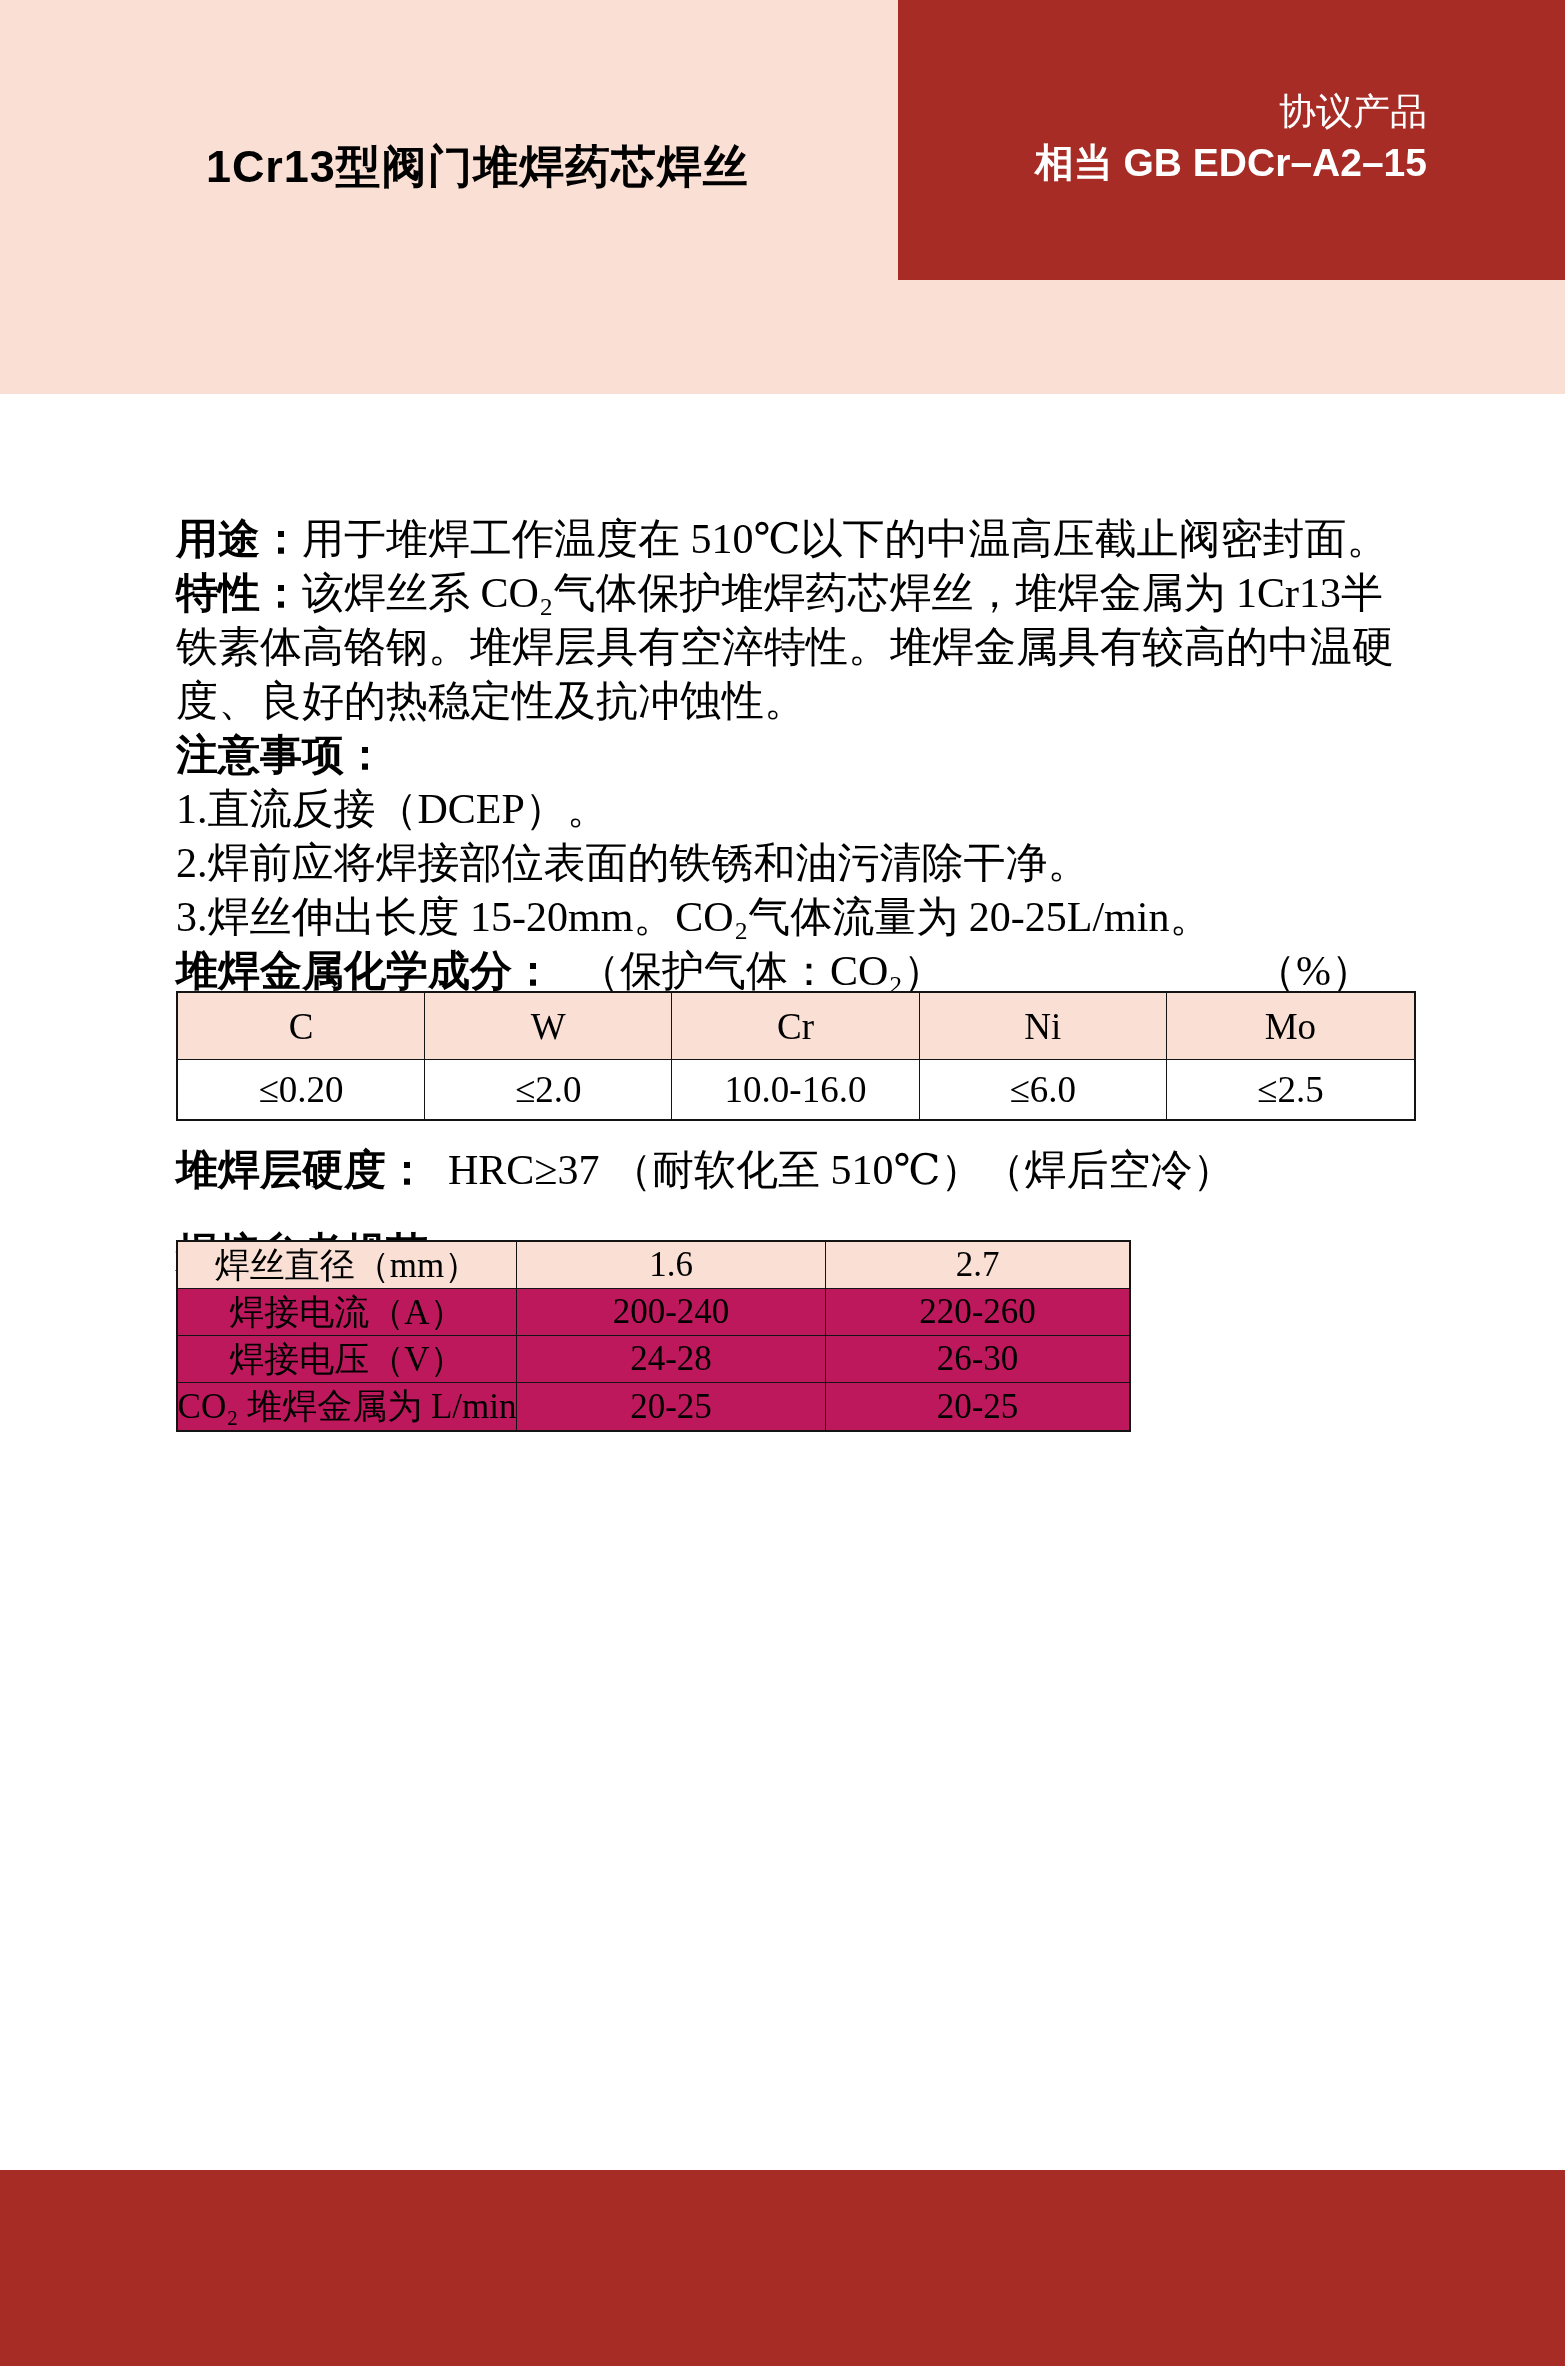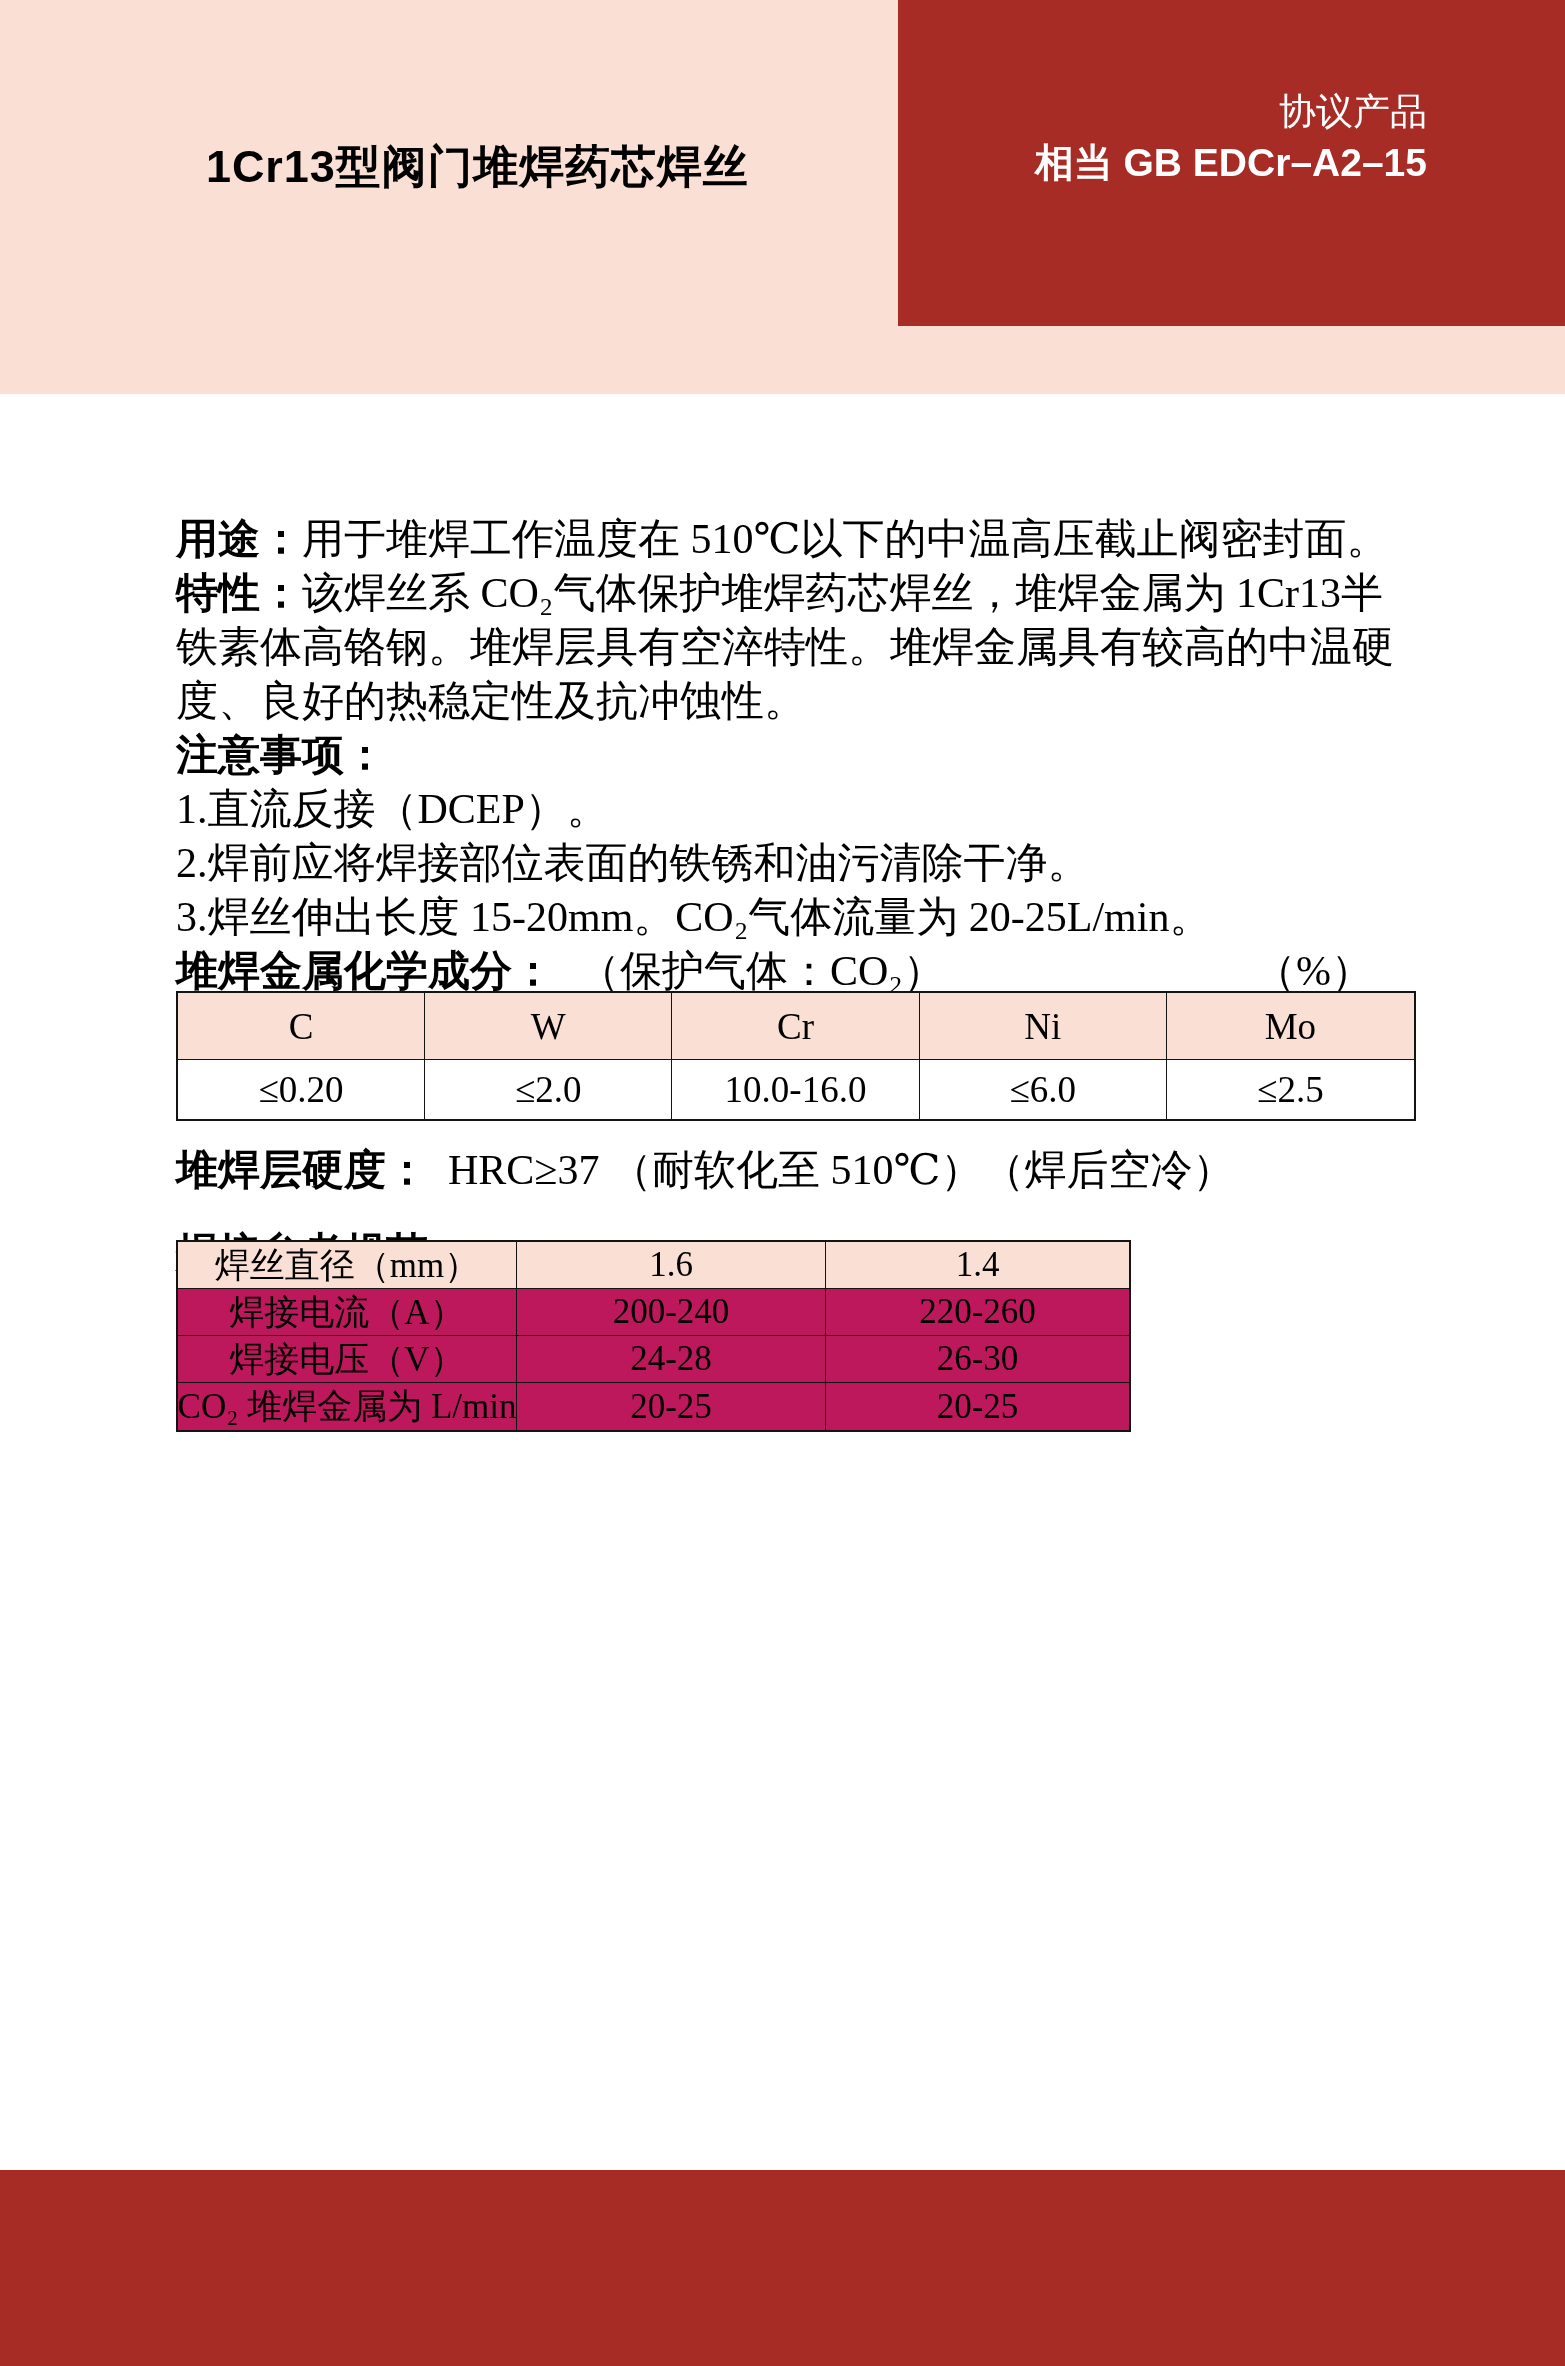--- a/index.html
+++ b/index.html
@@ -29,21 +29,21 @@
   }
   .page-title {
     position: absolute; left: 206px; top: 141px;
     font-family: "Liberation Sans", "DejaVu Sans", sans-serif;
     font-weight: bold; font-size: 45px; line-height: 52px;
     letter-spacing: 0.9px; color: var(--text-black);
     white-space: nowrap;
   }
   .badge {
     position: absolute; top: 0; right: 0;
-    width: 668px; height: 326px;
+    width: 668px; height: 280px;
     background: var(--accent-red);
     color: var(--badge-text);
     text-align: right;
     padding: 87px 139px 0 0;
     font-family: "Liberation Sans", "DejaVu Sans", sans-serif;
   }
   .badge-line1 { font-size: 37px; line-height: 50px; white-space: nowrap; }
   .badge-line2 { font-size: 39px; line-height: 52px; white-space: nowrap; font-weight: bold; }
 
   
@@ -179,21 +179,21 @@
 
   <div class="hardness-line">
     <span class="lbl">堆焊层硬度：</span><span class="value">HRC≥37 （耐软化至 510℃）（焊后空冷）</span>
   </div>
 
   <div class="params-heading">焊接参考规范：</div>
 
   <div class="param-table">
     <div class="cell head">焊丝直径（mm）</div>
     <div class="cell head">1.6</div>
-    <div class="cell head">1.4</div>
+    <div class="cell head">2.7</div>
 
     <div class="cell">焊接电流（A）</div>
     <div class="cell">200-240</div>
     <div class="cell">220-260</div>
 
     <div class="cell">焊接电压（V）</div>
     <div class="cell">24-28</div>
     <div class="cell">26-30</div>
 
     <div class="cell last-row">CO₂ 堆焊金属为 L/min</div>

